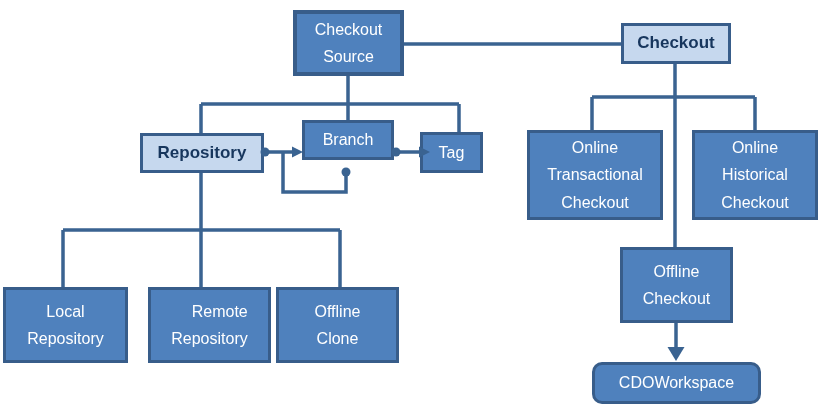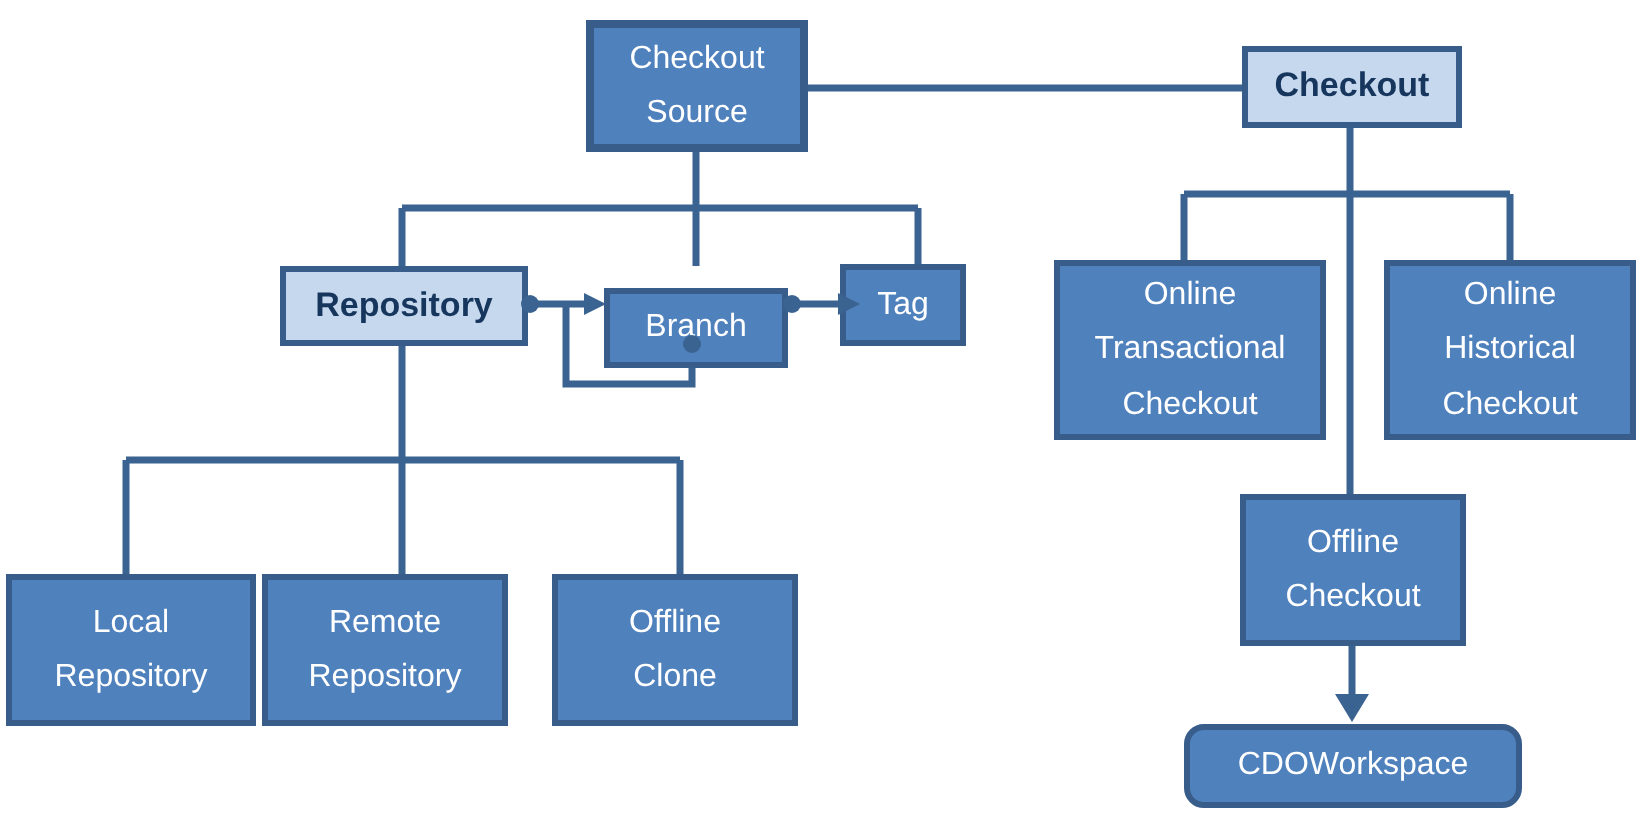--- a/index.html
+++ b/index.html
@@ -48,26 +48,26 @@
   }
   .node.light {
     background: var(--light-fill, #c6d8ee);
     color: var(--text-dark, #17365d);
     font-weight: bold;
     font-size: 17px;
   }
   #n-checkout-source { left: 293px; top: 10px;  width: 111px; height: 66px; border-width: 4px; }
   #n-checkout        { left: 621px; top: 23px;  width: 110px; height: 41px; }
   #n-repository      { left: 140px; top: 133px; width: 124px; height: 40px; }
-  #n-branch          { left: 302px; top: 144px; width: 92px;  height: 40px; }
+  #n-branch          { left: 302px; top: 120px; width: 92px;  height: 40px; }
   #n-tag             { left: 420px; top: 132px; width: 63px;  height: 41px; }
   #n-online-transactional { left: 527px; top: 130px; width: 136px; height: 90px; }
   #n-online-historical    { left: 692px; top: 130px; width: 126px; height: 90px; }
   #n-local-repository     { left: 3px;   top: 287px; width: 125px; height: 76px; }
-  #n-remote-repository    { left: 131px; top: 287px; width: 123px; height: 76px; }
+  #n-remote-repository    { left: 148px; top: 287px; width: 123px; height: 76px; text-align: right; }
   #n-offline-clone        { left: 276px; top: 287px; width: 123px; height: 76px; }
   #n-offline-checkout     { left: 620px; top: 247px; width: 113px; height: 76px; }
   #n-cdo-workspace        { left: 592px; top: 362px; width: 169px; height: 42px; border-radius: 10px; }
 </style>
 </head>
 <body>
 
 <div class="canvas">
 
   <svg class="layer" viewBox="0 0 819 407">

